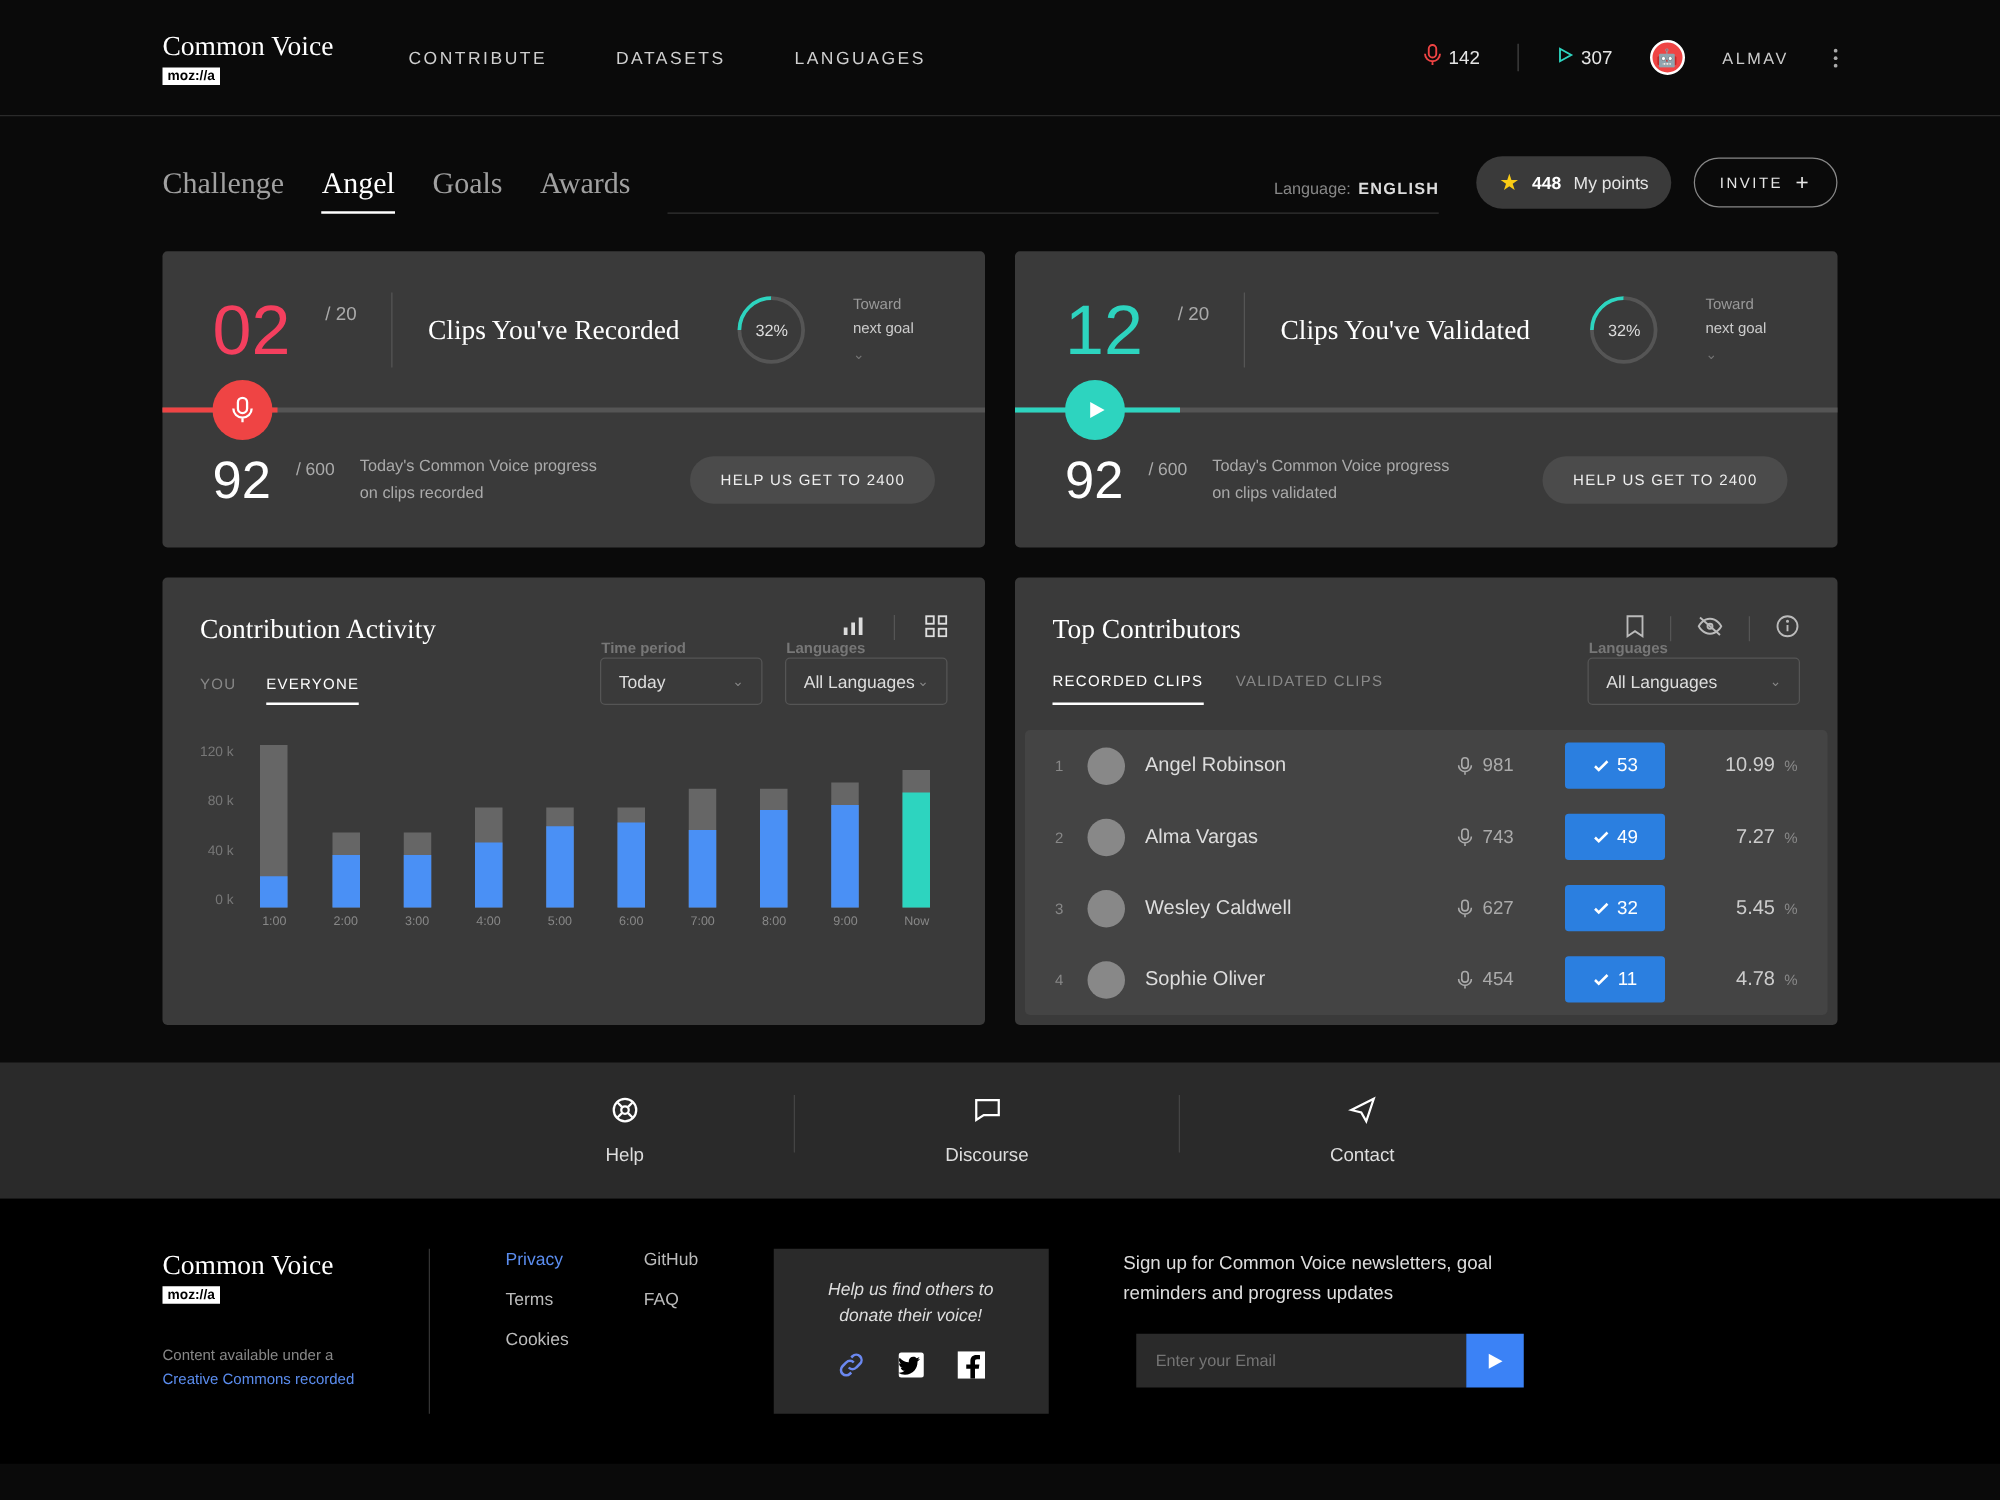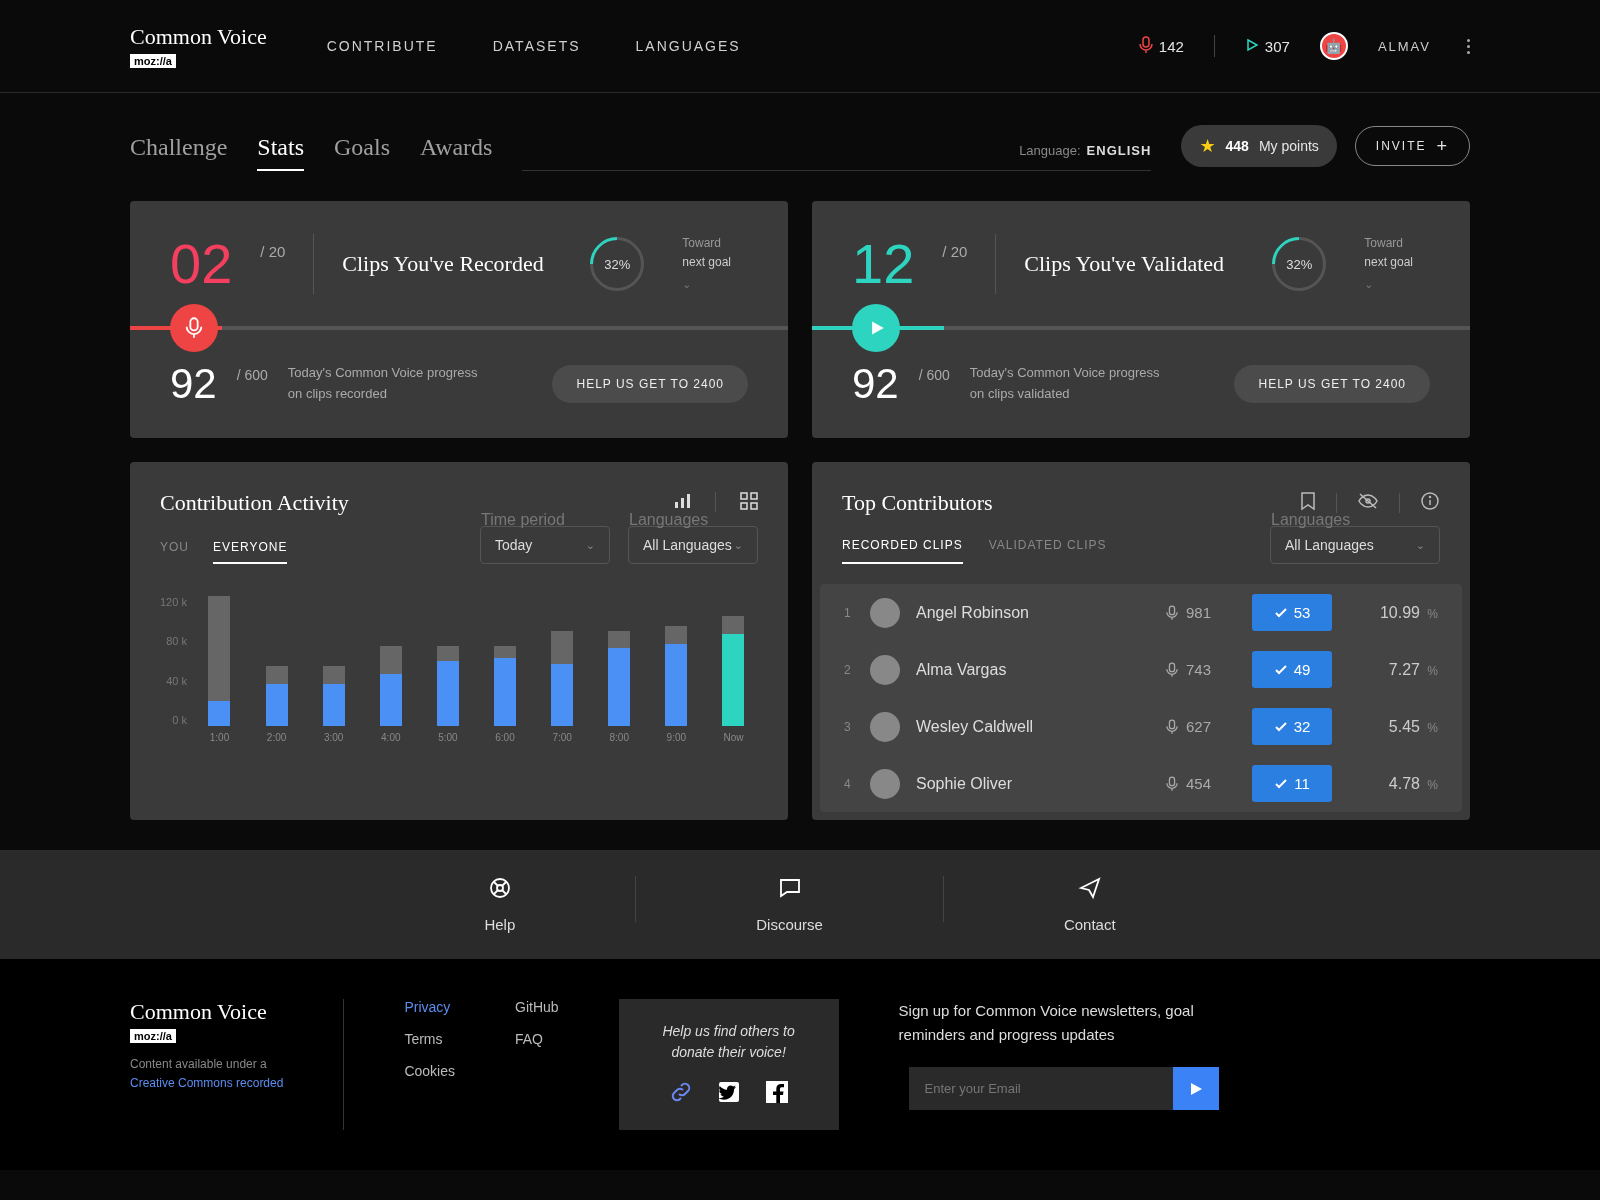--- a/index.html
+++ b/index.html
@@ -69,21 +69,21 @@
 
 .contrib-head { display:flex; align-items:center; padding:28px 30px 10px; }
 .panel-title { font-family:Georgia,serif; font-size:22px; color:#fff; flex:1;}
 .mode-ico { display:flex; gap:24px; font-size:18px; color:#ccc;}
 .mode-ico .sep-s { width:1px; height:20px; background:#555;}
 .contrib-sub { display:flex; padding:0 30px 18px; align-items:flex-end; gap:30px;}
 .yt-tabs { display:flex; gap:24px; font-size:12px; letter-spacing:1px; color:#888;}
 .yt-tabs .act{ color:#fff; border-bottom:2px solid #fff; padding-bottom:8px;}
 .sel-wrap { margin-left:auto; display:flex; gap:18px;}
 .sel { border:1px solid #555; border-radius:4px; padding:10px 14px; font-size:14px; color:#ddd; position:relative; min-width:130px; display:flex; justify-content:space-between; align-items:center;}
-.sel-lbl { position:absolute; top:-16px; left:0; font-size:16px; color:#777;}
+.sel-lbl { position:absolute; top:-16px; left:0; font-size:12px; color:#777;font-weight:bold;}
 .chev{ font-size:11px; color:#888;}
 
 .chart-area { padding:14px 30px 22px; display:flex; gap:8px;}
 .yaxis { display:flex; flex-direction:column; justify-content:space-between; font-size:11px; color:#777; padding-bottom:20px; text-align:right; }
 .bars { flex:1; display:flex; align-items:flex-end; gap:8px; height:150px; position:relative;}
 .bar-col { flex:1; display:flex; flex-direction:column; align-items:center; gap:6px; height:100%;}
 .bar-stack{ width:22px; height:130px; display:flex; align-items:flex-end; position:relative;}
 .bar-bg{ position:absolute; bottom:0; width:100%; background:#666;}
 .bar-fg{ position:absolute; bottom:0; width:100%; background:#4a90f5;}
 .bar-fg.t{ background:#2dd4bf;}
@@ -108,21 +108,21 @@
 
 .footer1 { background:#2a2a2a; display:flex; justify-content:center; gap:120px; padding:26px 0; margin-top:30px;}
 .f1-item{ display:flex; flex-direction:column; align-items:center; gap:10px; color:#ddd; font-size:15px;}
 .f1-ico{ font-size:22px;}
 .f1-sep{ width:1px; height:46px; background:#444;}
 
 
 .footer2 { background:#000; padding:40px 130px; display:flex; gap:60px; font-size:14px; color:#bbb;}
 .f-brand-col{ max-width:240px;}
 .f-brand-t{ font-family:Georgia,serif; font-size:22px; color:#fff; margin-bottom:4px;}
-.f-lic{ font-size:12px; color:#888; margin-top:12px; line-height:1.6;}
+.f-lic{ font-size:12px; color:#888; margin-top:32px; line-height:1.6;}
 .cc-link{ color:#5b8def;}
 .fv{ width:1px; background:#333;}
 .flinks{ display:flex; flex-direction:column; gap:16px;}
 .priv{ color:#5b8def;}
 .share-box{ background:#2a2a2a; padding:22px 30px; text-align:center; width:220px;}
 .share-t{ font-style:italic; font-size:14px; color:#ddd; line-height:1.5; margin-bottom:18px;}
 .share-ic{ display:flex; gap:26px; justify-content:center; font-size:20px;}
 .lk{ color:#6b88f0;}
 .news-col{ flex:1; max-width:320px;}
 .news-t{ font-size:15px; color:#ddd; line-height:1.6; margin-bottom:20px;}
@@ -172,21 +172,21 @@
         <span></span>
         <span></span>
         <span></span>
       </div>
   </div>
 </div>
 
 <div class="subnav">
   <div class="tabs">
     <a class="tab">Challenge</a>
-    <a class="tab active">Stats</a>
+    <a class="tab active">Angel</a>
     <a class="tab">Goals</a>
     <a class="tab">Awards</a>
   </div>
   <div class="subnav-mid">
     <span>Language:</span>
     <span class="lang-val">ENGLISH</span>
   </div>
   <div class="subnav-right">
     <div class="pill">
       <span class="star">★</span>

